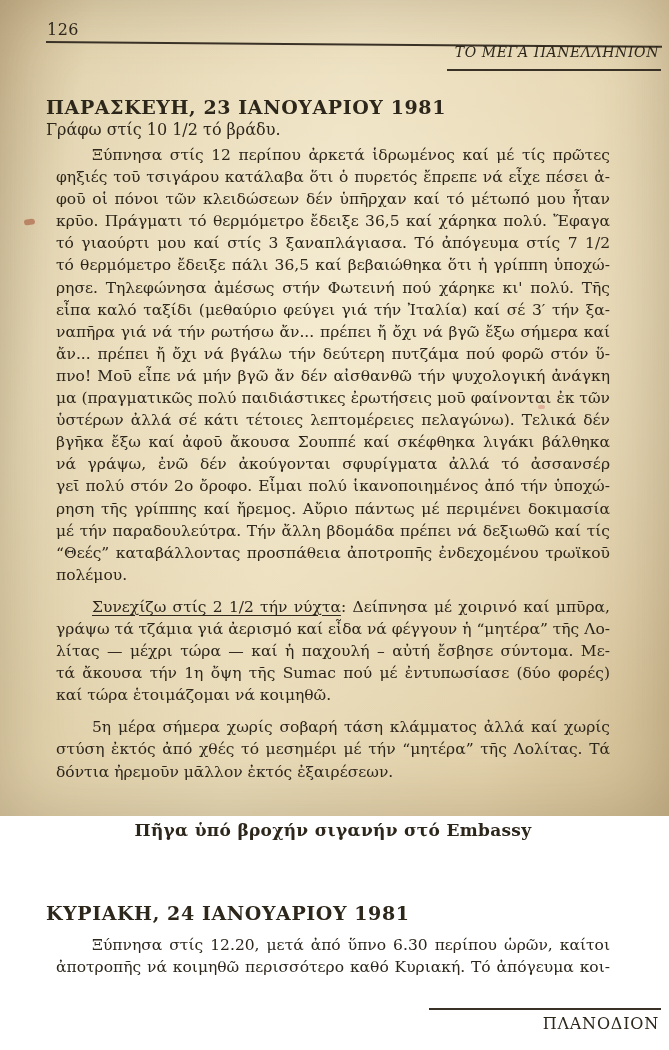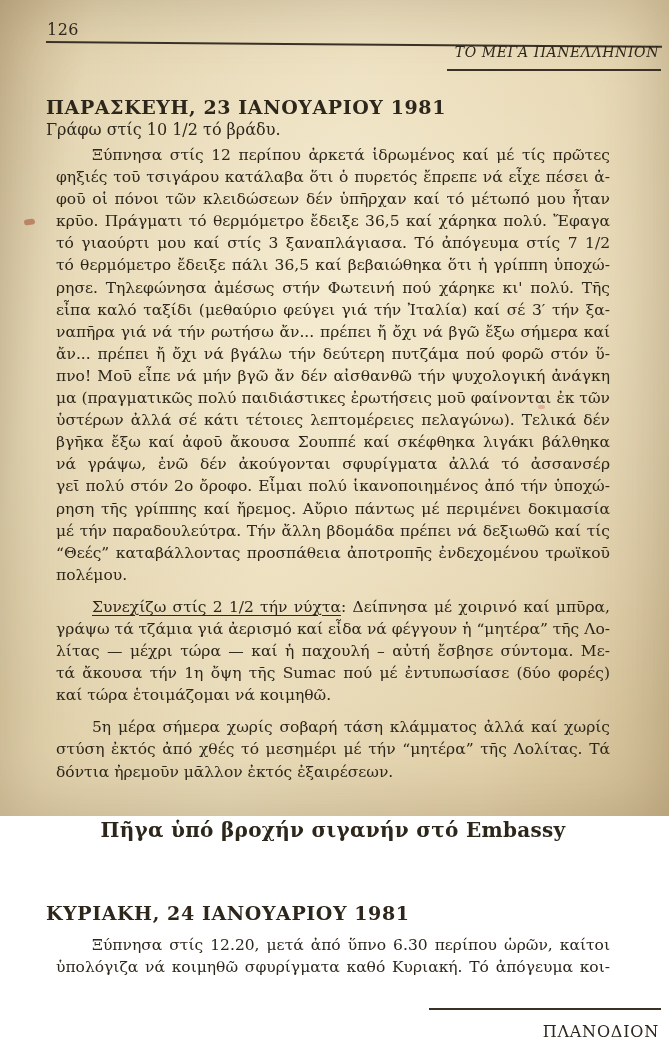--- a/index.html
+++ b/index.html
@@ -31,25 +31,25 @@
   .pline{line-height:22.1px;height:22.1px;overflow:hidden;text-align:left;}
   .pline.j{text-align:justify;text-align-last:justify;}
   .pline.ind{text-indent:36px;}
   .u{text-decoration:underline;text-underline-offset:3px;}
   h2.date-heading{font-size:19px;font-weight:700;letter-spacing:.6px;line-height:22px;margin:26px 0 0 0;}
   h2.date-heading.second{margin-top:59px;}
   .note{font-size:16px;line-height:19px;margin:2px 0 0 0;}
   .para{margin:10px;}
   .para.first{margin-top:5px;}
   .para.after-heading{margin-top:10px;}
-  h3.section-heading{text-align:center;font-size:20px;font-weight:700;letter-spacing:.3px;
+  h3.section-heading{text-align:center;font-size:17px;font-weight:700;letter-spacing:.3px;
     margin:34px 0 0 0;line-height:26px;}
   
   .footer{position:absolute;top:1008px;right:8px;width:230px;border-top:2px solid var(--rule);
-    padding:12px 2px 0 0;text-align:right;font-size:16px;letter-spacing:.8px;}
+    padding:4px 2px 0 0;text-align:right;font-size:16px;letter-spacing:.8px;}
   
   .smudge-left{position:absolute;left:24px;top:219px;width:11px;height:6px;border-radius:3px;
     background:rgba(166,88,58,.6);transform:rotate(-8deg);}
   .smudge-right{position:absolute;left:538px;top:405px;width:7px;height:4px;border-radius:2px;
     background:rgba(214,132,120,.5);}
 </style>
 </head>
 <body>
 
 <div class="page">
@@ -98,21 +98,21 @@
         <div class="pline j">στύση ἐκτός ἀπό χθές τό μεσημέρι μέ τήν “μητέρα” τῆς Λολίτας. Τά</div>
         <div class="pline">δόντια ἠρεμοῦν μᾶλλον ἐκτός ἐξαιρέσεων.</div>
       </div>
 
     <h3 class="section-heading">Πῆγα ὑπό βροχήν σιγανήν στό Embassy</h3>
 
     <h2 class="date-heading second">ΚΥΡΙΑΚΗ, 24 ΙΑΝΟΥΑΡΙΟΥ 1981</h2>
 
     <div class="para after-heading">
         <div class="pline j ind">Ξύπνησα στίς 12.20, μετά ἀπό ὕπνο 6.30 περίπου ὡρῶν, καίτοι</div>
-        <div class="pline j">ὑπολόγιζα νά κοιμηθῶ σφυρίγματα καθό Κυριακή. Τό ἀπόγευμα κοι-</div>
+        <div class="pline j">ἀποτροπῆς νά κοιμηθῶ περισσότερο καθό Κυριακή. Τό ἀπόγευμα κοι-</div>
       </div>
   </div>
 
   <div class="footer">ΠΛΑΝΟΔΙΟΝ</div>
 
   <div class="smudge-left"></div>
   <div class="smudge-right"></div>
 </div>
 
 </body></html>

